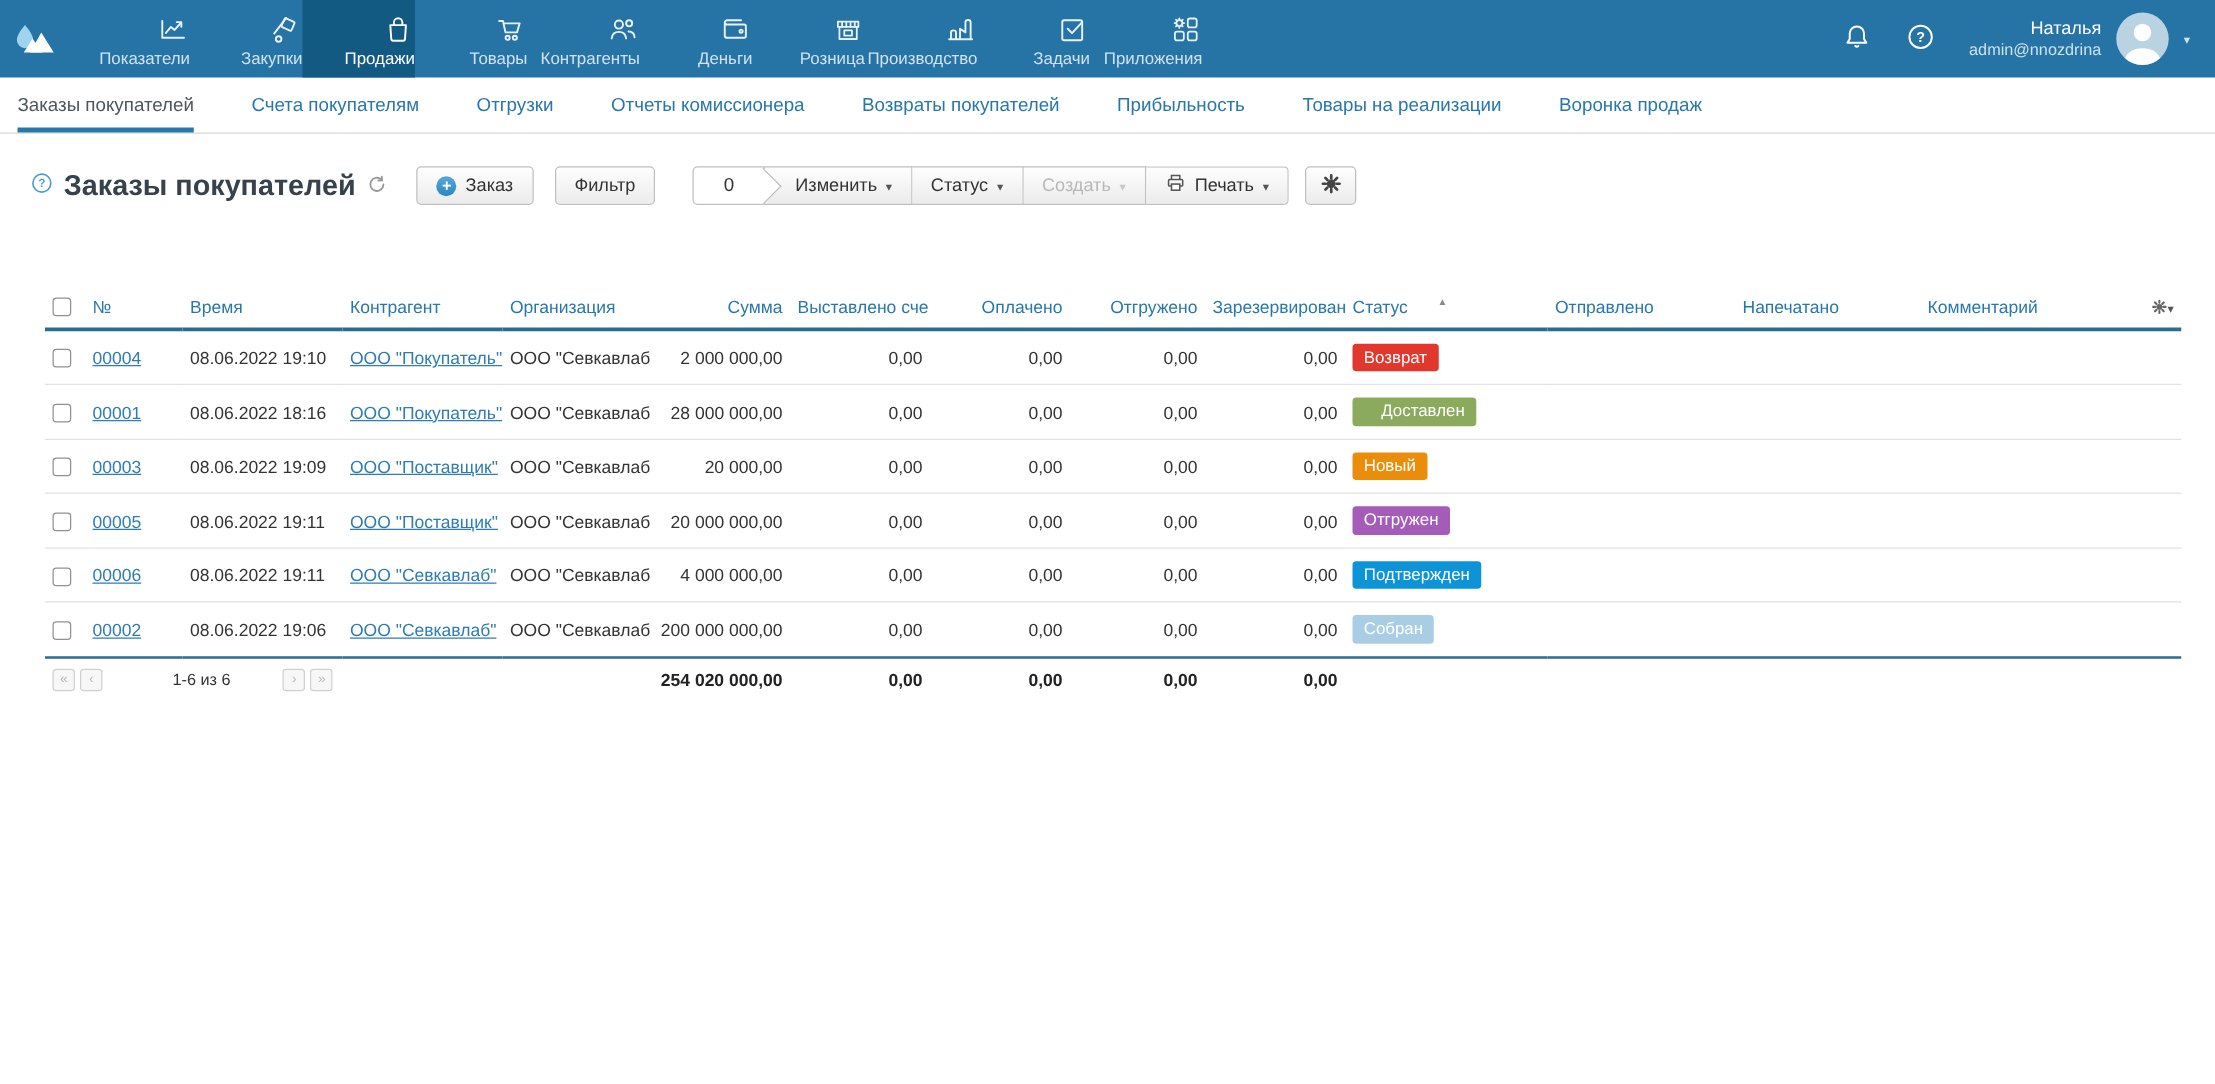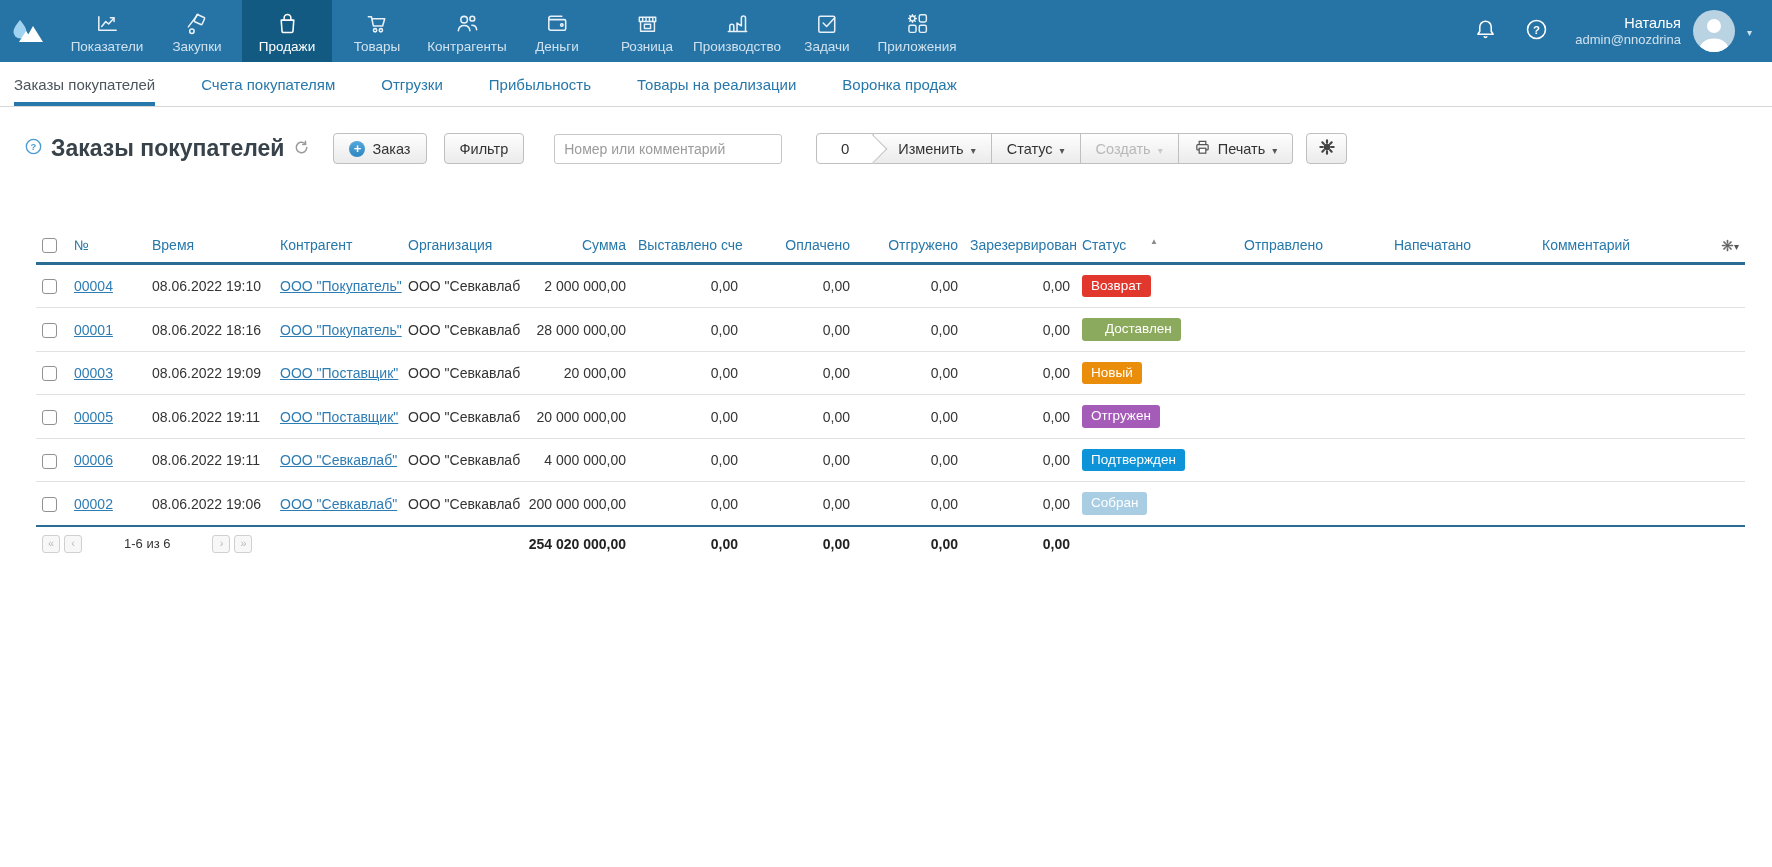--- a/index.html
+++ b/index.html
@@ -3,21 +3,21 @@
 <meta charset="utf-8">
 <style>
   * { box-sizing: border-box; margin: 0; padding: 0; }
   html,body { width:1772px; height:867px; background:#fff; overflow:hidden;
     font-family:"Liberation Sans","DejaVu Sans",sans-serif; }
 
   
   .topnav { height:62px; background:#2673a6; display:flex; align-items:stretch; }
   .logo { width:62px; display:flex; align-items:center; justify-content:center; cursor:pointer; }
   .nav-items { display:flex; align-items:stretch; }
-  .nav-item { width:90px; display:flex; flex-direction:column; align-items:center; justify-content:center;
+  .nav-item { width:90px; display:flex; flex-direction:column; align-items:flex-end; justify-content:center;
     gap:2px; color:#cfe2ee; font-size:13.5px; cursor:pointer; padding-top:2px; }
   .nav-item.selected { background:#125a82; color:#fff; }
   .nav-item svg { display:block; }
   .nav-right { margin-left:auto; display:flex; align-items:center; gap:26px; padding-right:20px; }
   .icon-btn { background:none; border:none; cursor:pointer; display:flex; align-items:center; }
   .user-menu { display:flex; align-items:center; gap:12px; cursor:pointer; }
   .user-text { text-align:right; line-height:1.25; }
   .user-name { color:#fff; font-size:14.5px; }
   .user-email { color:#cfe2ee; font-size:13px; }
   .avatar { width:42px; height:42px; border-radius:50%; background:#b9d3e3; overflow:hidden; flex:0 0 auto; }
@@ -78,21 +78,21 @@
   .cfg-th { text-align:right; cursor:pointer; }
   input[type=checkbox] { appearance:none; -webkit-appearance:none; width:15px; height:15px;
     border:1px solid #919191; border-radius:3px; background:#fff; cursor:pointer; vertical-align:middle; }
   tfoot tr { border-top:2px solid #2a6c94; }
   tfoot td { border-bottom:none; font-weight:bold; color:#222; padding:8px 6px; }
   .pager { display:flex; align-items:center; font-weight:normal; color:#333; font-size:13px; }
   .pg { width:18px; height:18px; border:1px solid #d0d0d0; border-radius:3px; background:#f7f7f7;
     color:#b9b9b9; font-size:11px; line-height:15px; text-align:center; margin-right:4px; cursor:default; padding:0; }
   .pg-first::before { content:"«"; } .pg-prev::before { content:"‹"; }
   .pg-next::before { content:"›"; } .pg-last::before { content:"»"; }
-  .pg-range { margin:0 42px 0 38px; }
+  .pg-range { margin:0 42px 0 52px; }
 </style>
 </head>
 <body>
 
 <header class="topnav">
   <div class="logo">
     <svg width="40" height="34" viewBox="0 0 40 34">
       <path d="M9 6c4 5 6.5 8.5 6.5 12a6.5 6.5 0 0 1-13 0C2.5 14.5 5 11 9 6z" fill="#9fd3ef"></path>
       <path d="M13 28L22 12l10 16z" fill="#fff"></path>
       <path d="M8 28l7-11 8 11z" fill="#fff"></path>
@@ -227,20 +227,22 @@
       </div>
       <span class="caret-lt"></span>
     </div>
   </div>
 </header>
 
 <nav class="tabs">
   <a class="tab active">Заказы покупателей</a>
   <a class="tab">Счета покупателям</a>
   <a class="tab">Отгрузки</a>
+  <a class="tab">Отчеты комиссионера</a>
+  <a class="tab">Возвраты покупателей</a>
   <a class="tab">Прибыльность</a>
   <a class="tab">Товары на реализации</a>
   <a class="tab">Воронка продаж</a>
 </nav>
 
 <div class="toolbar">
   <span class="help-ic"><svg width="17" height="17" viewBox="0 0 18 18">
         <circle cx="9" cy="9" r="7.6" fill="none" stroke="#4a9bd0" stroke-width="1.4"></circle>
         <text x="9" y="12.6" text-anchor="middle" fill="#4a9bd0" font-size="10" font-weight="bold" font-family="Liberation Sans,sans-serif">?</text>
       </svg></span>
@@ -249,21 +251,20 @@
     <span><svg width="15" height="15" viewBox="0 0 16 16" fill="none" stroke="#9a9a9a" stroke-width="1.6" stroke-linecap="round">
           <path d="M13.6 8A5.6 5.6 0 1 1 11.7 3.8"></path>
           <path d="M12.2 1.4l.2 3.1-3.1.2"></path>
         </svg></span>
   </button>
   <button class="btn btn-order">
     <span class="plus-ic"></span>
     <span>Заказ</span>
   </button>
   <button class="btn btn-filter">Фильтр</button>
-  <input class="search-input" type="text" placeholder="Номер или комментарий" style="">
   <div class="btn-group">
     <span class="counter">
         <span>0</span>
       </span>
     <button class="btn edit">
         <span>Изменить</span>
         <span class="caret-dk"></span>
       </button>
     <button class="btn">
         <span>Статус</span>

